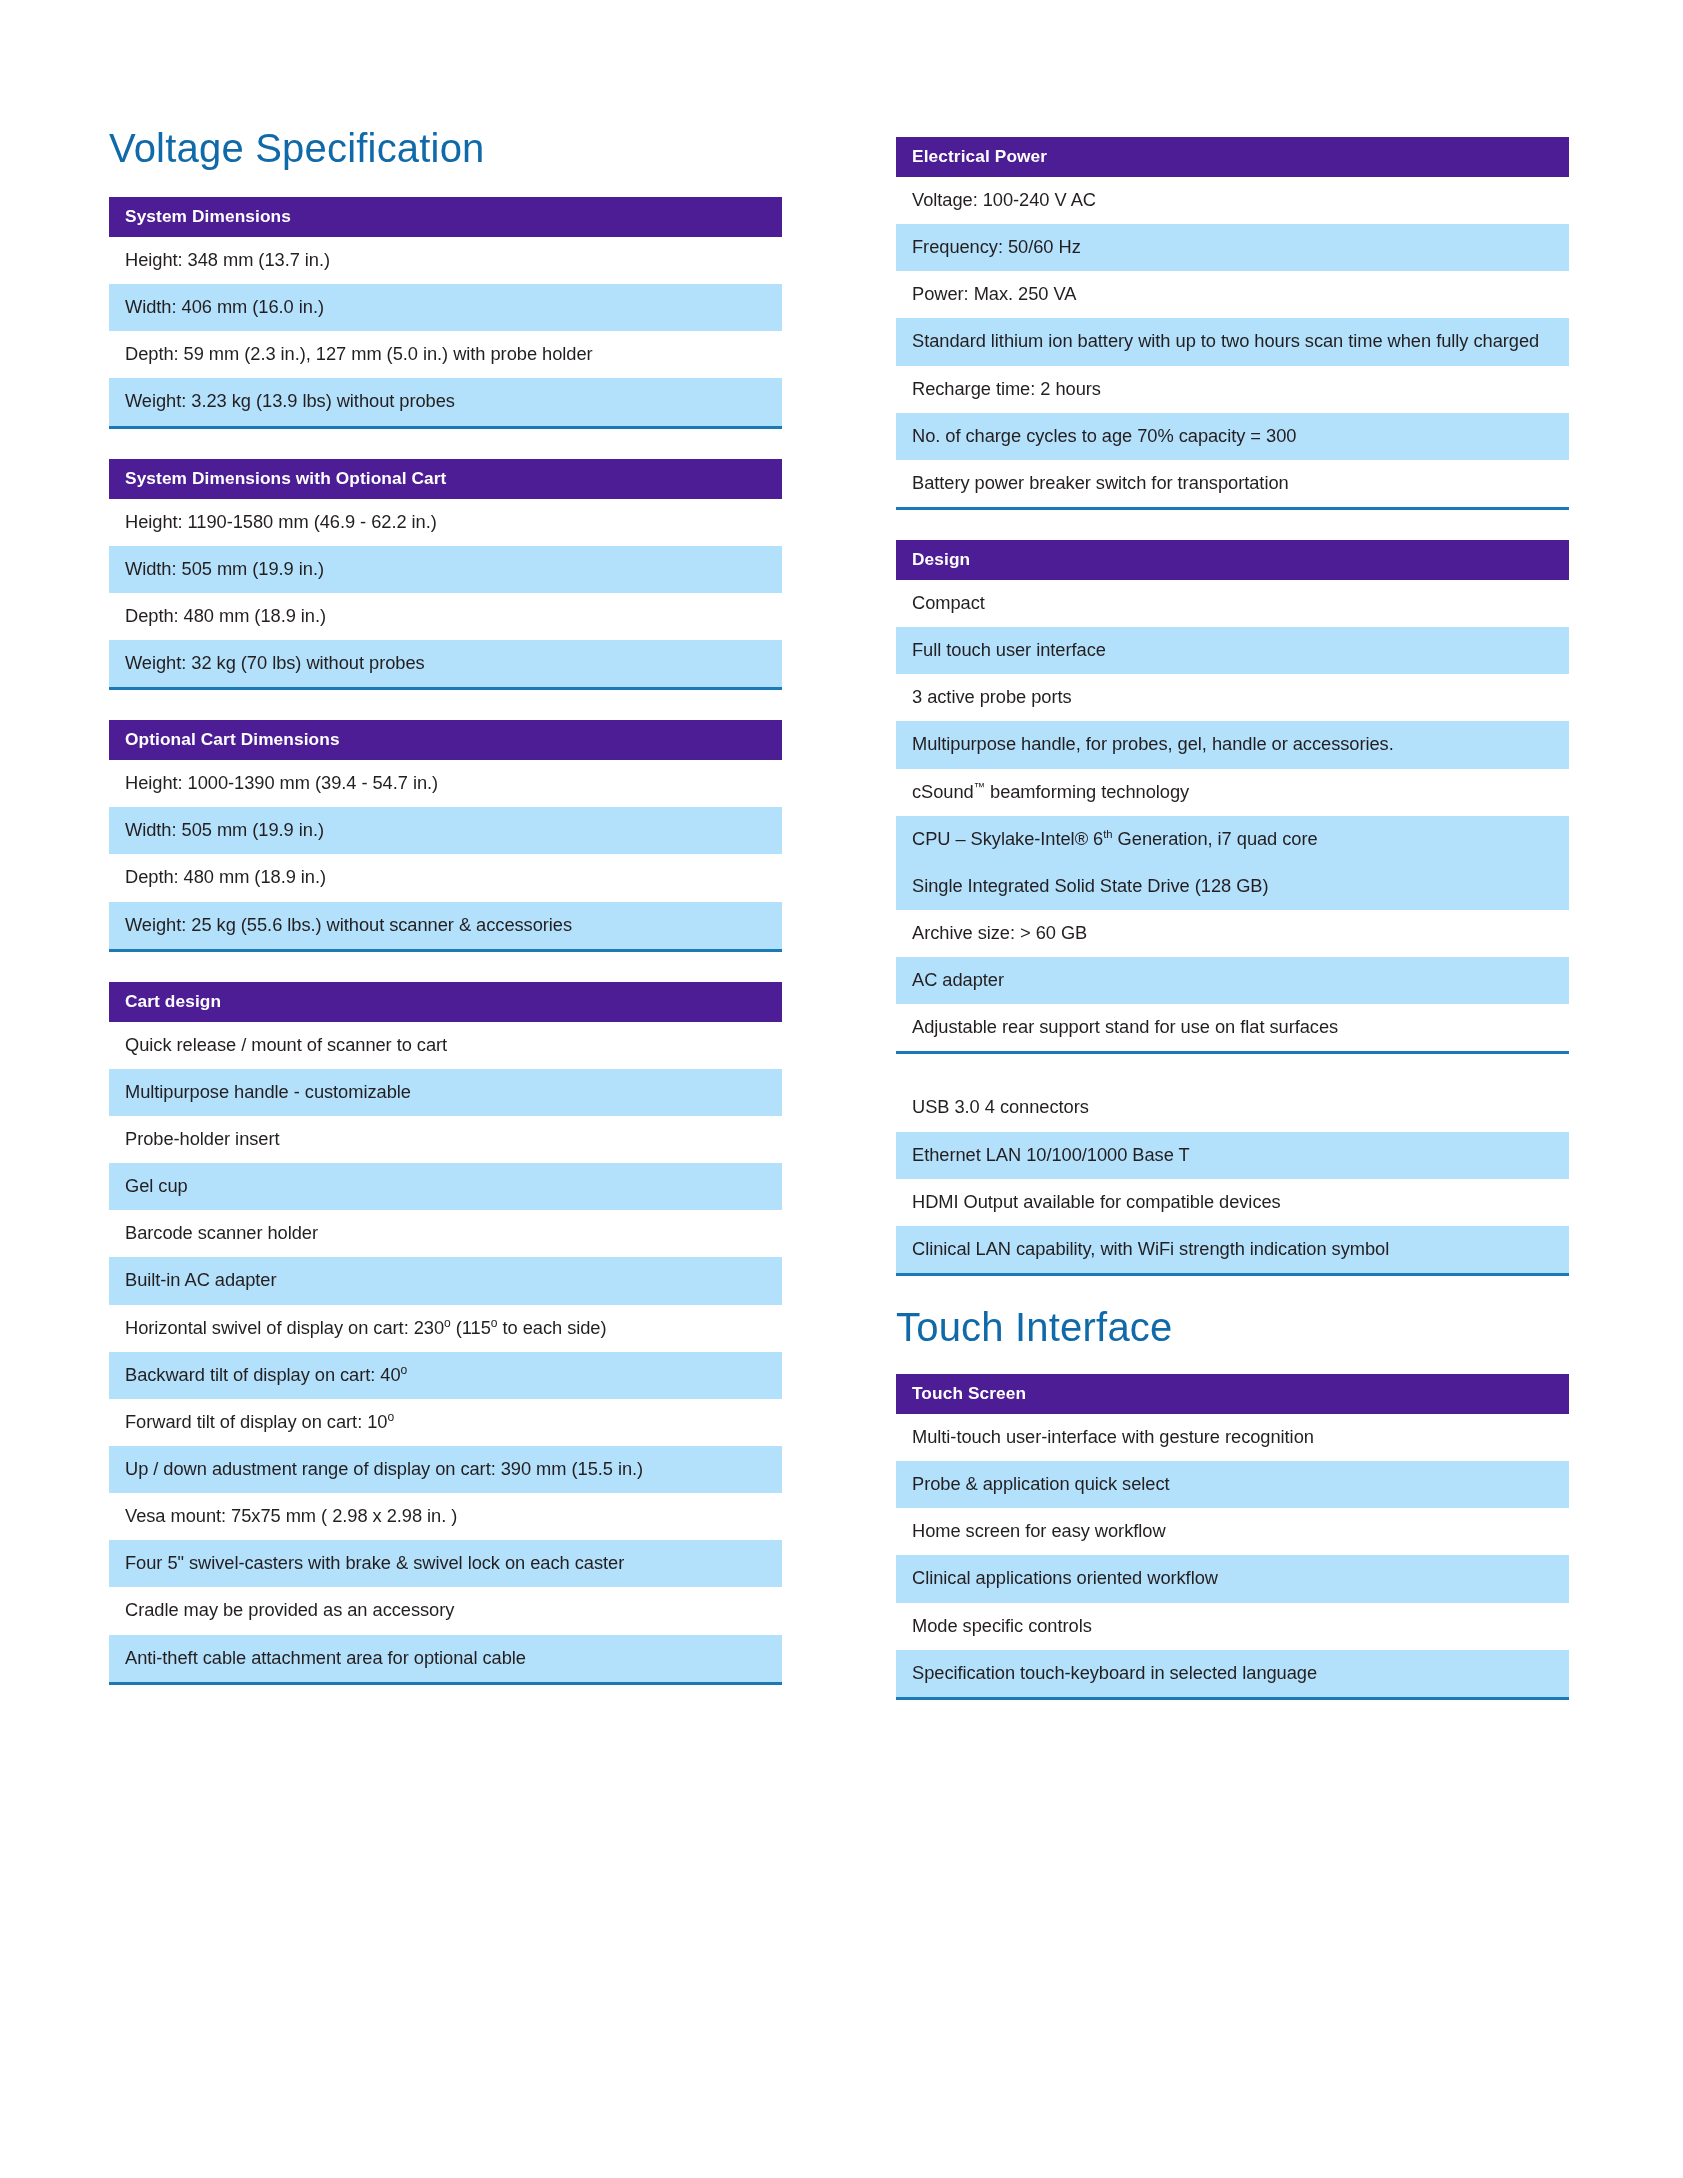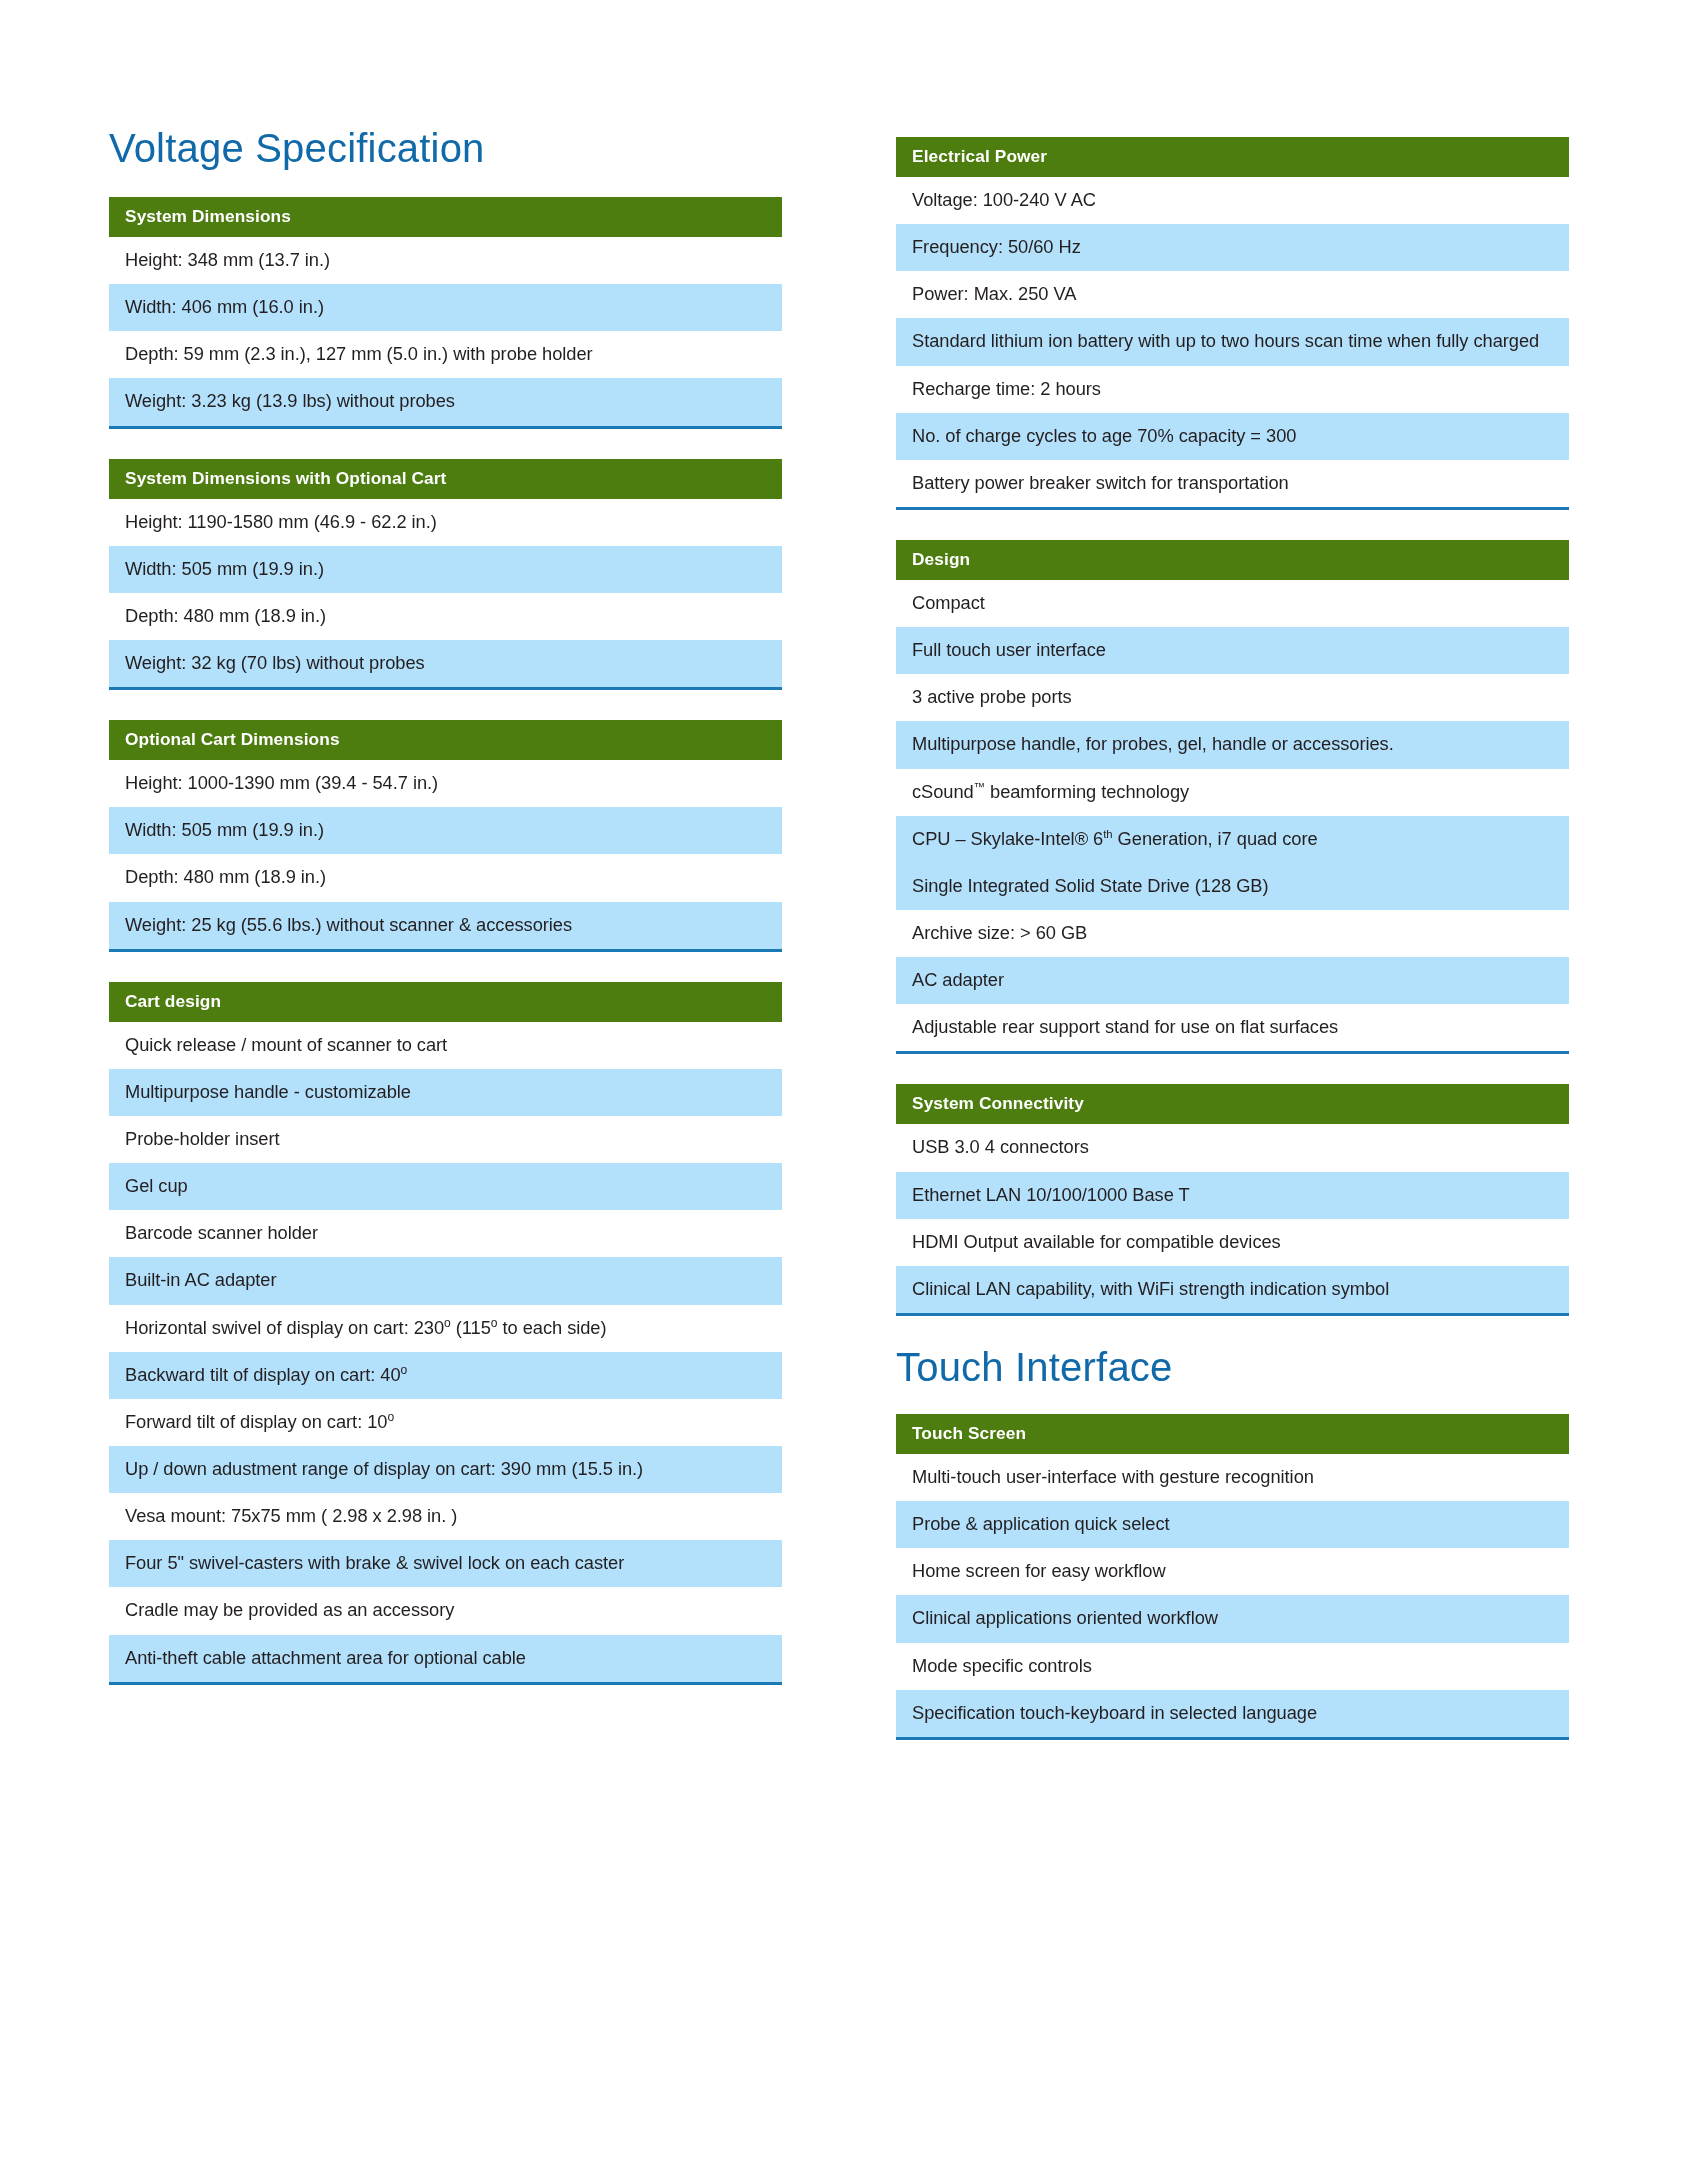--- a/index.html
+++ b/index.html
@@ -41,21 +41,21 @@
     white-space: nowrap;
   }
 
   
   .spec-table {
     width: 100%;
     border-bottom: 3px solid #1b7ab5;
     margin: 0;
   }
   .spec-header {
-    background: #4d7c0f;
+    background: #4c1d95;
     color: #ffffff;
     font-size: 17.3px;
     font-weight: bold;
     line-height: 1.1;
     padding: 10px 16px 11px 16px;
     letter-spacing: 0.1px;
   }
   .spec-row {
     font-size: 18.3px;
     line-height: 1.32;
@@ -137,21 +137,20 @@
           <div class="spec-row">3 active probe ports</div>
           <div class="spec-row alt">Multipurpose handle, for probes, gel, handle or accessories.</div>
           <div class="spec-row">cSound<sup>™</sup> beamforming technology</div>
           <div class="spec-row alt">CPU – Skylake-Intel® 6<sup>th</sup> Generation, i7 quad core</div>
           <div class="spec-row alt">Single Integrated Solid State Drive (128 GB)</div>
           <div class="spec-row">Archive size: &gt; 60 GB</div>
           <div class="spec-row alt">AC adapter</div>
           <div class="spec-row">Adjustable rear support stand for use on flat surfaces</div>
         </div>
         <div class="spec-table" style="margin-top: 30px;">
-          <div class="spec-header">System Connectivity</div>
           <div class="spec-row">USB 3.0 4 connectors</div>
           <div class="spec-row alt">Ethernet LAN 10/100/1000 Base T</div>
           <div class="spec-row">HDMI Output available for compatible devices</div>
           <div class="spec-row alt">Clinical LAN capability, with WiFi strength indication symbol</div>
         </div>
       </div>
     <h1 class="section-title" style="margin-top:30px;">Touch Interface</h1>
     <div id="right-tables-bottom" style="margin-top:26px;">
         <div class="spec-table">
           <div class="spec-header">Touch Screen</div>

